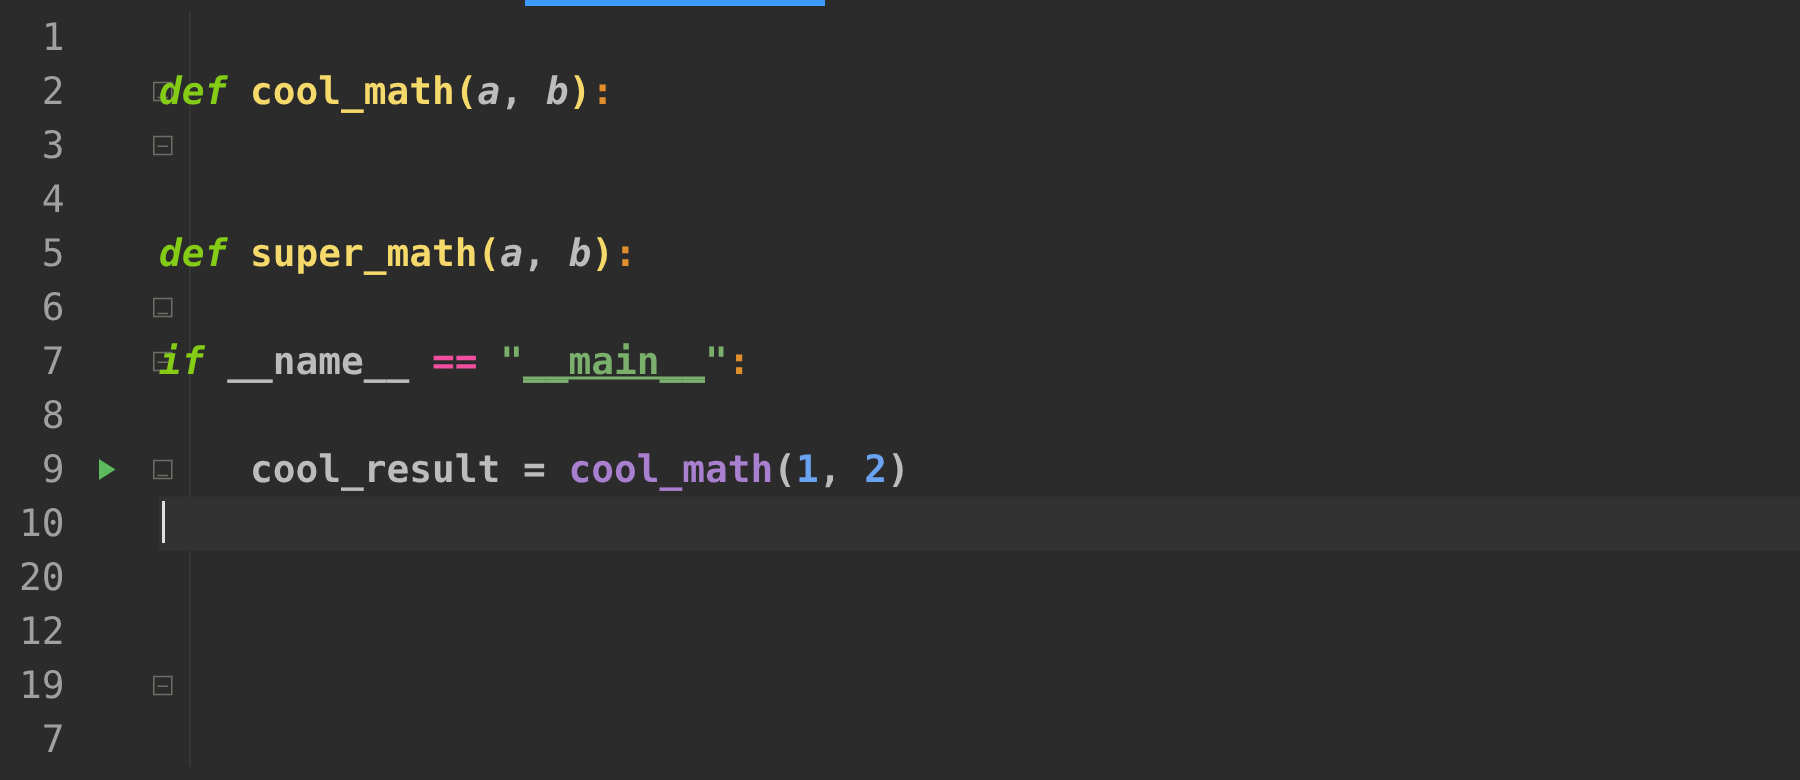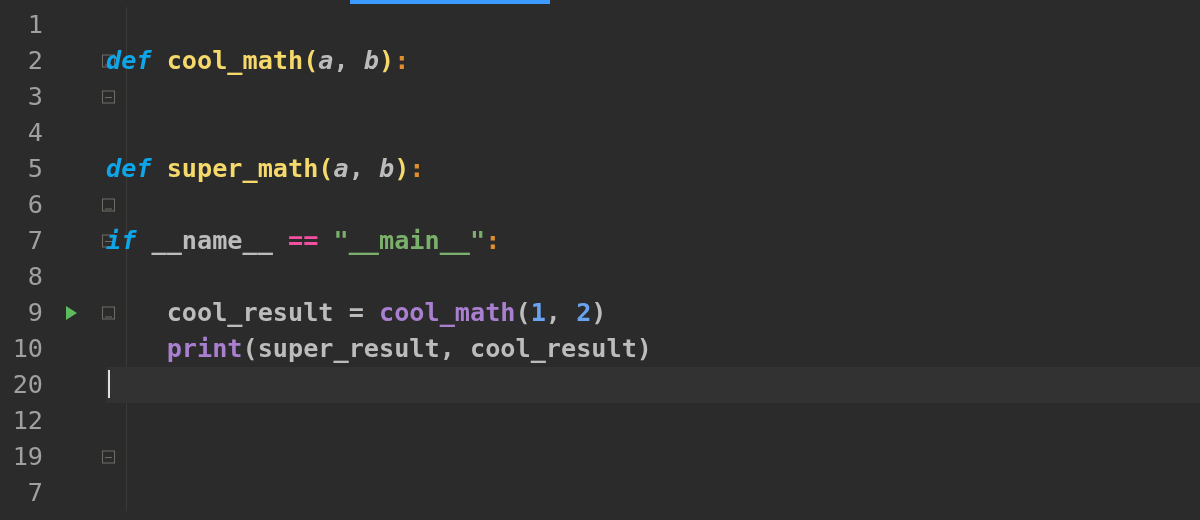--- a/index.html
+++ b/index.html
@@ -49,21 +49,21 @@
   .sep-line{
     position:absolute;top:7px;left:126px;width:1px;height:504px;
     background:#3a3a37;
   }
   .code{
     position:absolute;top:7px;left:106px;right:0;
     font-weight:600;
   }
   .crow{height:36px;white-space:pre;}
   .crow.current{background:#323232;}
-  .kw{color:#0ea5e9;font-style:italic;}
+  .kw{color:#84cc16;font-style:italic;}
   .fn{color:#f5d96b;}
   .par{color:#f5d96b;}
   .pname{color:#bcbcbc;font-style:italic;}
   .punc{color:#e08f2c;}
   .op{color:#bcbcbc;}
   .call{color:#a97fcf;}
   .num{color:#6aa3f0;}
   .str{color:#7bb06c;}
   .eq{color:#f24fa0;}
   .id{color:#bcbcbc;}
@@ -128,20 +128,19 @@
 
   <div class="sep-line"></div>
 
   <div class="code">
     <div class="crow"></div>
     <div class="crow"><span class="kw">def</span> <span class="fn">cool_math</span><span class="par">(</span><span class="pname">a</span><span class="op">, </span><span class="pname">b</span><span class="par">)</span><span class="punc">:</span></div>
     <div class="crow"></div>
     <div class="crow"></div>
     <div class="crow"><span class="kw">def</span> <span class="fn">super_math</span><span class="par">(</span><span class="pname">a</span><span class="op">, </span><span class="pname">b</span><span class="par">)</span><span class="punc">:</span></div>
     <div class="crow"></div>
-    <div class="crow"><span class="kw">if</span><span class="op"> </span><span class="id">__name__</span><span class="eq"> == </span><span class="str">"</span><span class="str" style="">__main__</span><span class="str">"</span><span class="punc">:</span></div>
+    <div class="crow"><span class="kw">if</span><span class="op"> </span><span class="id">__name__</span><span class="eq"> == </span><span class="str">"</span><span class="str" style="text-decoration:underline">__main__</span><span class="str">"</span><span class="punc">:</span></div>
     <div class="crow"></div>
     <div class="crow">    <span class="id">cool_result</span><span class="op"> = </span><span class="call">cool_math</span><span class="op">(</span><span class="num">1</span><span class="op">, </span><span class="num">2</span><span class="op">)</span></div>
-    <div class="crow">    <span class="call">print</span><span class="op">(</span><span class="id">super_result</span><span class="op">, </span><span class="id">cool_result</span><span class="op">)</span></div>
     <div class="crow current"><span class="caret"></span></div>
   </div>
 
 </div>
 
 </body></html>

